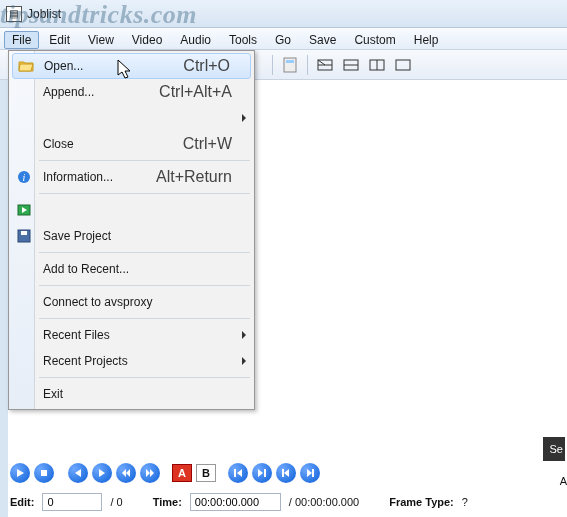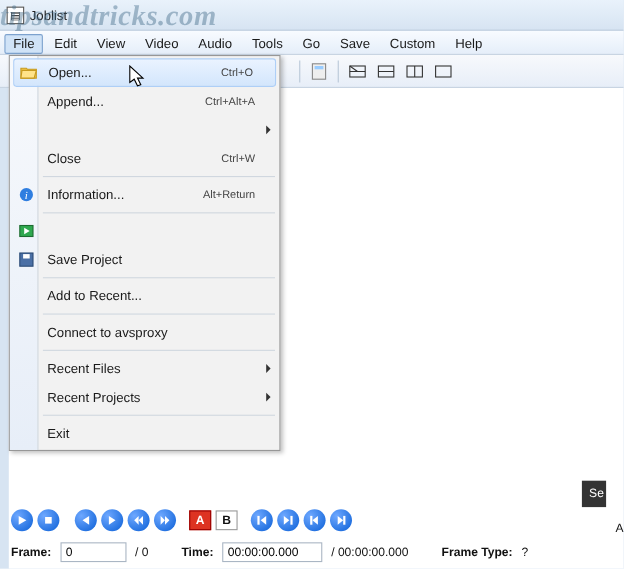--- a/index.html
+++ b/index.html
@@ -116,21 +116,21 @@
     color: #1a1a1a;
   }
   .dropdown .dditem.highlight {
     background: linear-gradient(#eaf3ff,#d3e6fc);
     border: 1px solid #aecff7;
     border-radius: 3px;
     margin: 0 1px;
     padding-left: 31px;
   }
   .dropdown .dditem .label { flex: 1; }
-  .dropdown .dditem .shortcut { color: #444; font-size: 10px; }
+  .dropdown .dditem .shortcut { color: #444; font-size: 16px; }
   .dropdown .dditem .submenu-arrow {
     position: absolute; right: 6px;
     width: 0; height: 0;
     border-top: 4px solid transparent;
     border-bottom: 4px solid transparent;
     border-left: 4px solid #333;
   }
   .dropdown .ddivider {
     height: 1px;
     margin: 3px 2px 3px 28px;
@@ -143,21 +143,21 @@
     display: flex; align-items: center; justify-content: center;
   }
   .cursor {
     position: absolute;
     top: 59px; left: 117px;
     z-index: 300;
     pointer-events: none;
   }
   .bottom-dark {
     position: absolute;
-    right: 16px;
+    right: 2px;
     bottom: 56px;
     width: 22px;
     height: 24px;
     background: #333;
     color: #fff;
     font-size: 11px;
     display: flex;
     align-items: center;
     justify-content: flex-end;
     padding-right: 2px;
@@ -428,21 +428,21 @@
     </div>
   <div class="pbtn">
       <svg viewBox="0 0 10 10">
         <polygon points="2,1 2,9 7,5" fill="#fff"></polygon>
         <rect x="7" y="1" width="2" height="8" fill="#fff"></rect>
       </svg>
     </div>
 </div>
 
 <div class="statusbar">
-  <label>Frame:</label>
+  <label>Edit:</label>
   <input style="width: 60px;" value="0">
   <span class="plain">/ 0</span>
   <span style="width:14px"></span>
   <label>Time:</label>
   <input style="width: 91px;" value="00:00:00.000">
   <span class="plain">/ 00:00:00.000</span>
   <span style="width:14px"></span>
   <label>Frame Type:</label>
   <span class="plain">?</span>
 </div>

